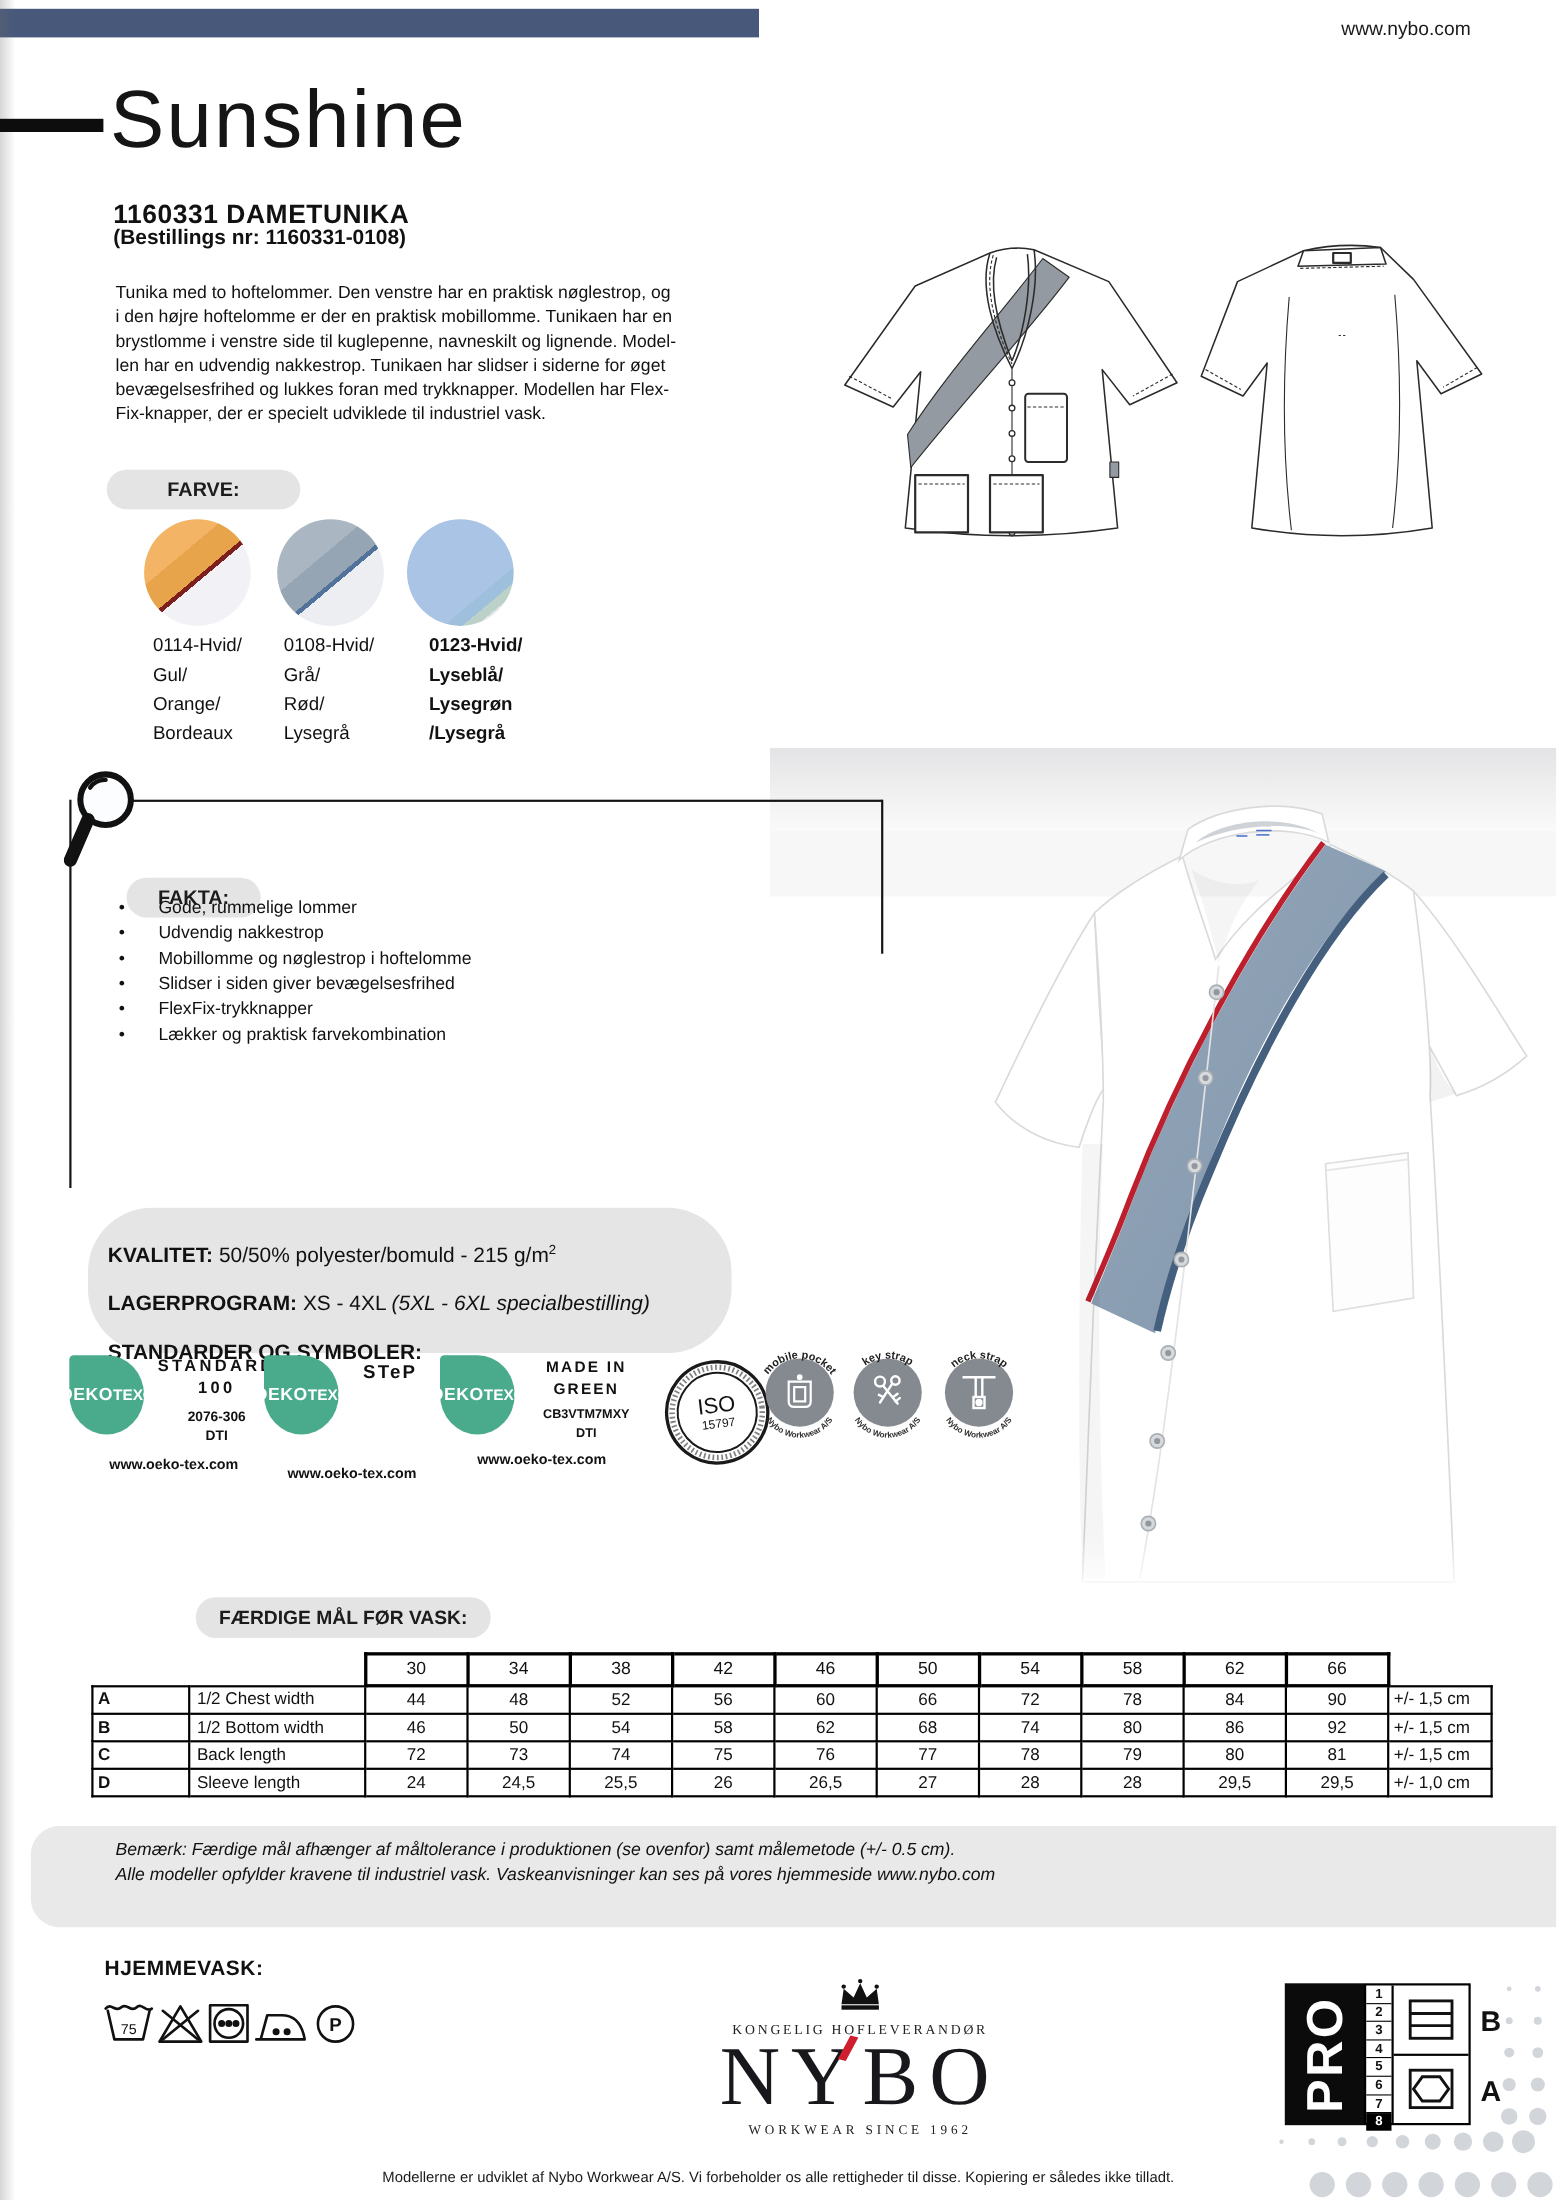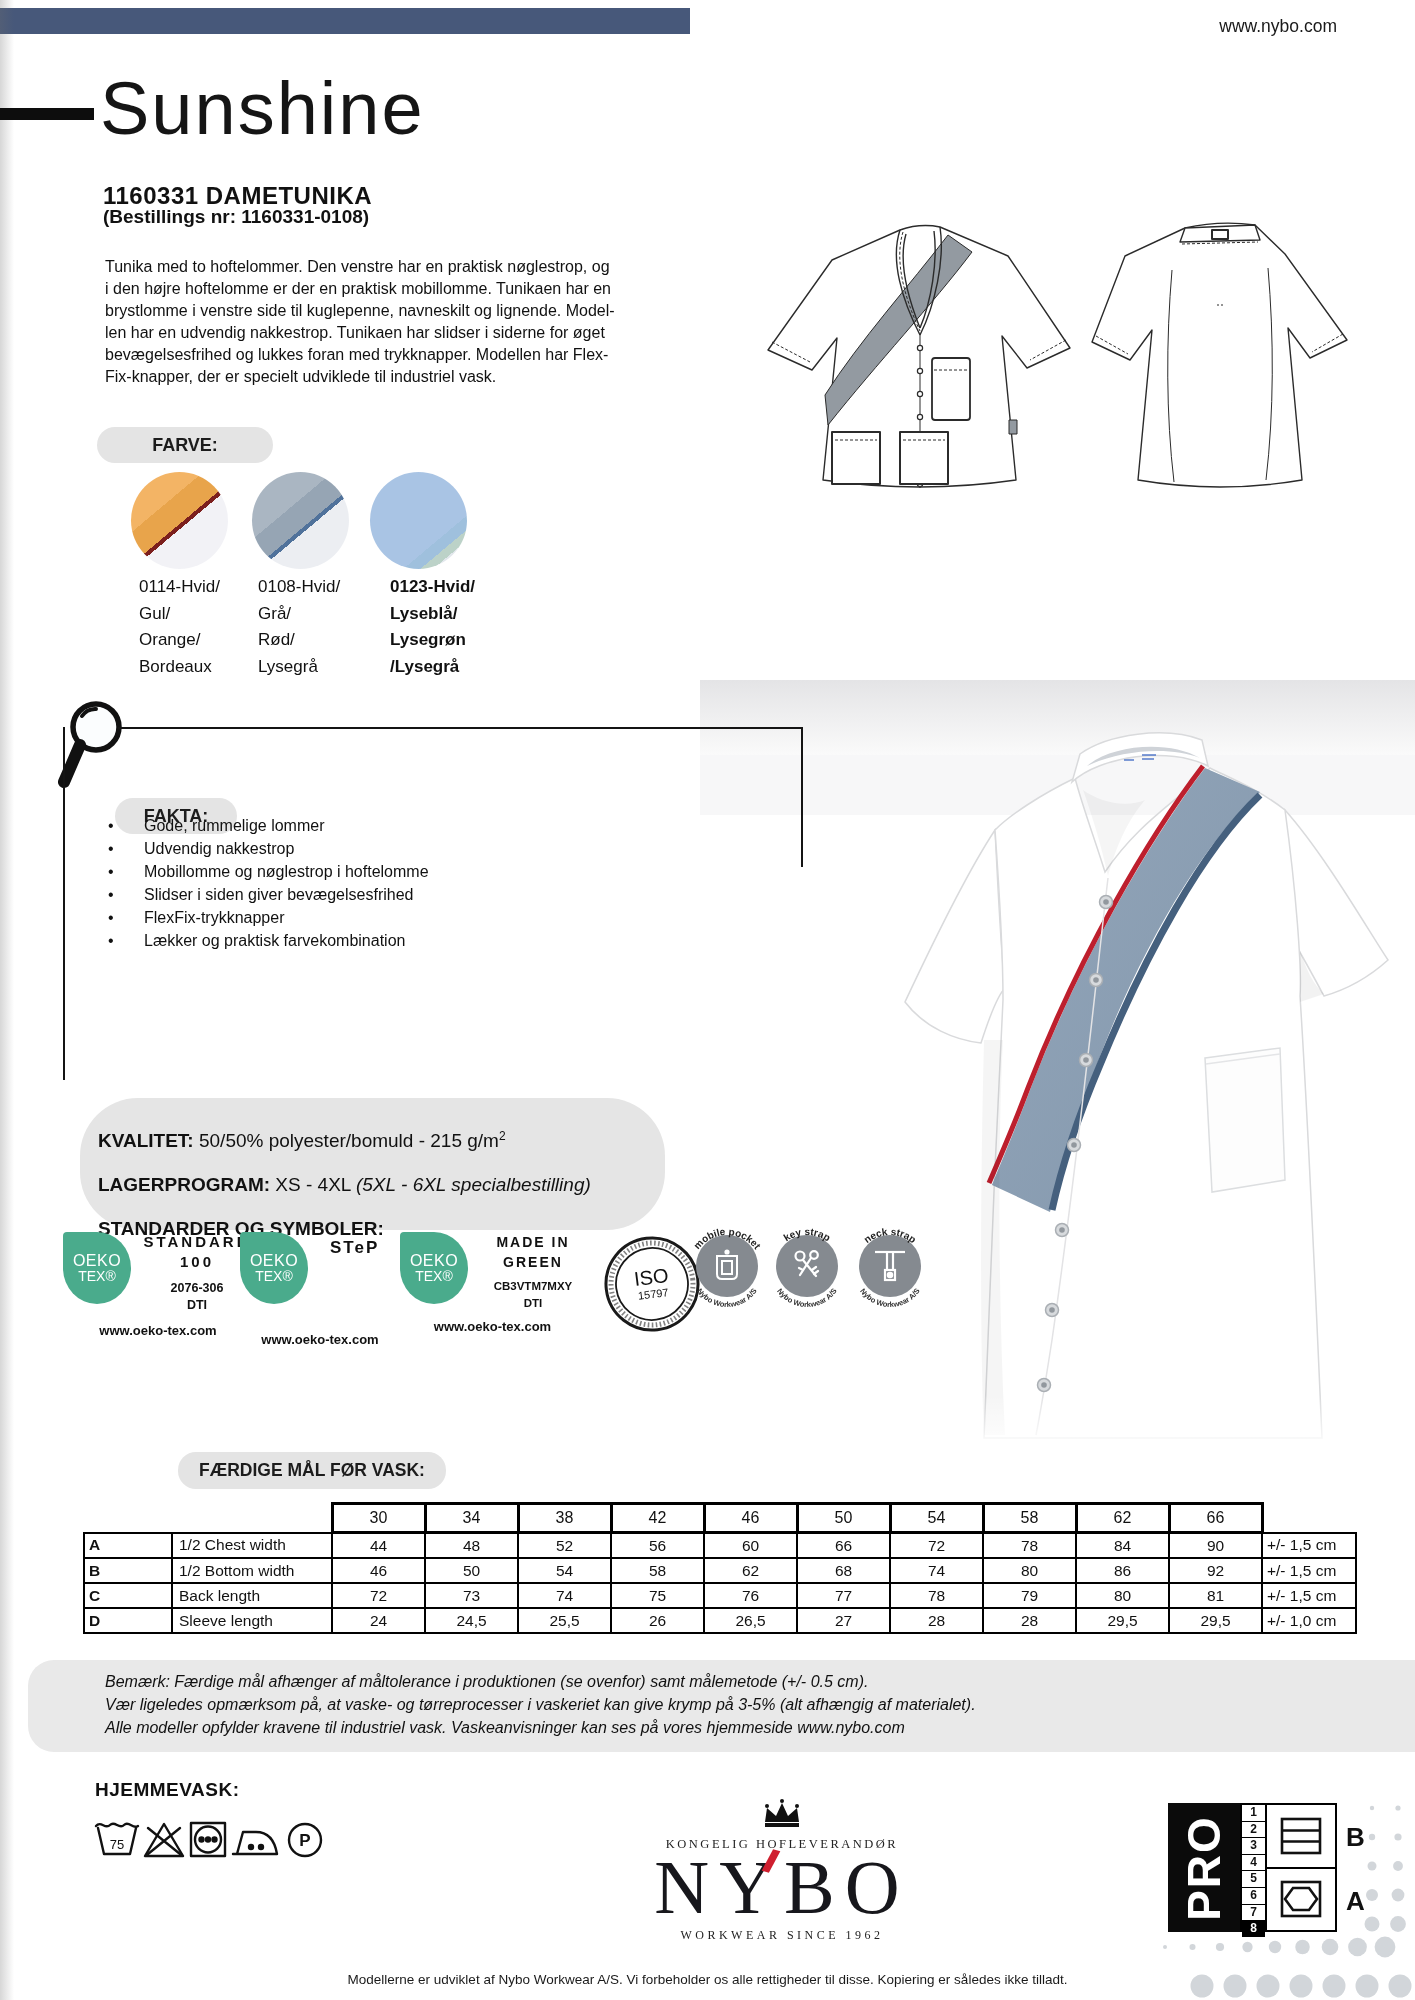--- a/index.html
+++ b/index.html
@@ -42,21 +42,21 @@
   #fakta-list li{font-size:16px;line-height:23px;display:flex;}
   #fakta-list li .b{width:36px;text-align:left;}
   
   #kvalitet-box{left:80px;top:1098px;width:585px;height:132px;background:#e5e5e5;border-radius:58px;}
   #kvalitet-text{left:98px;top:1114px;font-size:19px;line-height:44px;}
   #kvalitet-text b{font-weight:bold;}
   #kvalitet-text .it{font-style:italic;}
   sup{font-size:12px;}
   
   .oeko-drop{width:68px;height:72px;background:#4aab8c;border-radius:4px 50% 50% 50%;
-    display:flex;flex-direction:column;align-items:center;justify-content:center;color:#fff;font-weight:normal;}
+    display:flex;flex-direction:row;align-items:center;justify-content:center;color:#fff;font-weight:bold;}
   .oeko-drop .l1{font-size:16px;letter-spacing:.5px;line-height:17px;}
   .oeko-drop .l2{font-size:14px;line-height:15px;}
   .std-title{font-weight:bold;letter-spacing:3px;font-size:15px;line-height:20px;text-align:center;}
   .std-cert{font-weight:bold;font-size:12.5px;line-height:17px;text-align:center;}
   .std-url{font-weight:bold;font-size:13px;text-align:center;}
   #iso-stamp{transform:rotate(-7deg);}
   .badge text{font-weight:bold;}
   
   #size-table{border-collapse:collapse;table-layout:fixed;}
   #size-table td{padding:0;height:23px;font-size:15.5px;overflow:hidden;white-space:nowrap;}
@@ -475,21 +475,20 @@
         <td class="cell center">29,5</td>
         <td class="cell center">29,5</td>
         <td class="cell tol">+/- 1,0 cm</td>
       </tr>
     </tbody>
 </table>
 
 <div class="abs" id="note-band"></div>
 <div class="abs" id="note-text">
   <div>Bemærk: Færdige mål afhænger af måltolerance i produktionen (se ovenfor) samt målemetode (+/- 0.5 cm).</div>
-  <div>Vær ligeledes opmærksom på, at vaske- og tørreprocesser i vaskeriet kan give krymp på 3-5% (alt afhængig af materialet).</div>
   <div>Alle modeller opfylder kravene til industriel vask. Vaskeanvisninger kan ses på vores hjemmeside www.nybo.com</div>
 </div>
 
 <div class="abs" id="care-label">HJEMMEVASK:</div>
 <svg class="abs" style="left:93px;top:1816px" width="232" height="44" viewBox="0 0 232 44">
   <g stroke="#111" stroke-width="2.4" fill="none" stroke-linejoin="round" stroke-linecap="round">
 
     <g>
       <path d="M3,10 C8,4 12,14 17,9 C22,4 26,14 31,9 C36,4 40,14 45,10"></path>
       <path d="M5,12 L11,38 H37 L43,12"></path>

